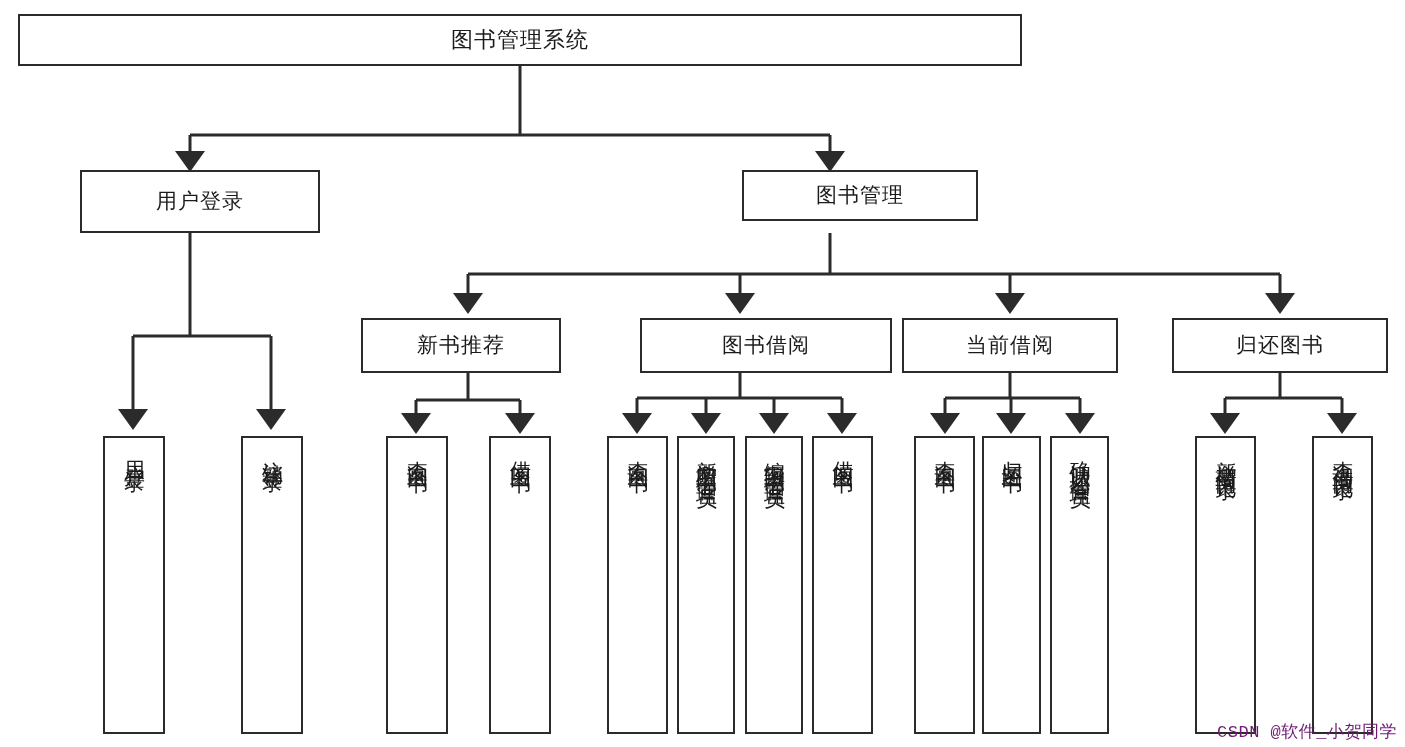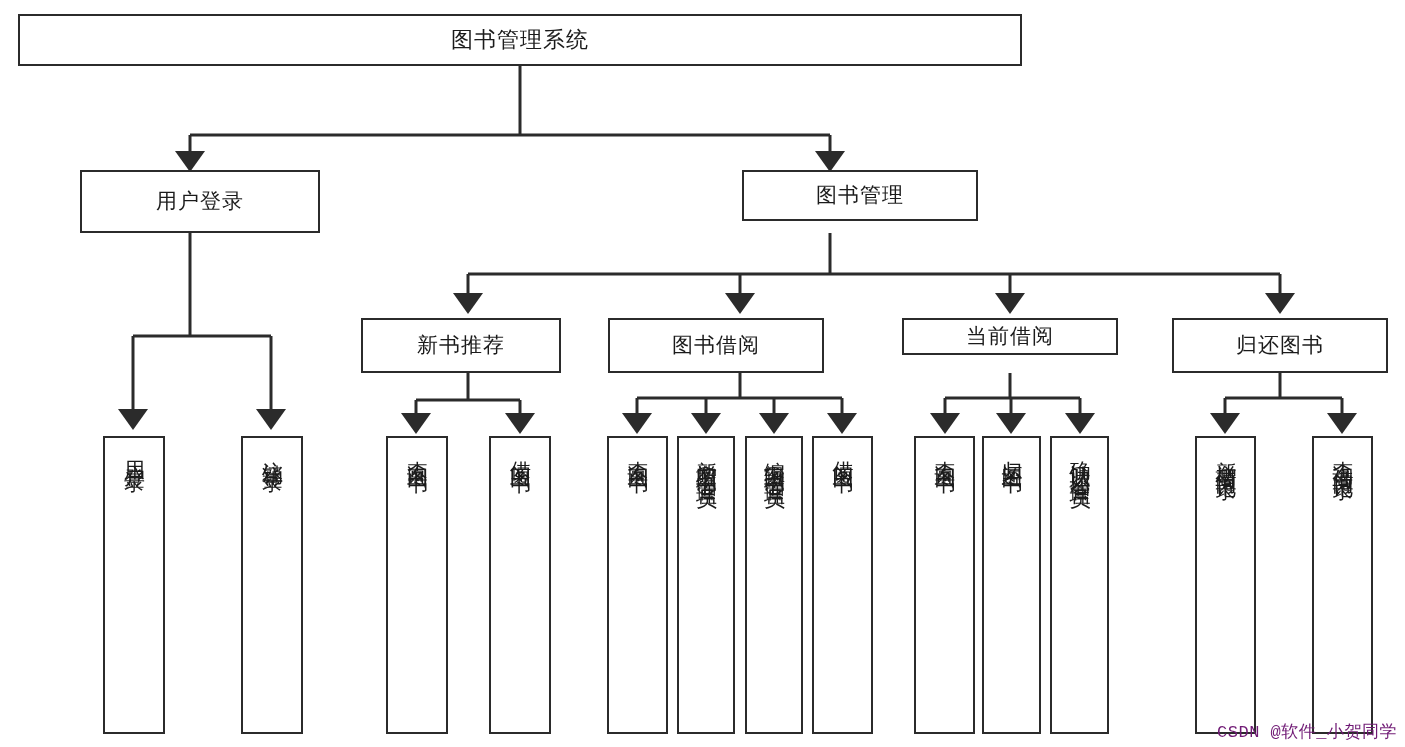--- a/index.html
+++ b/index.html
@@ -118,24 +118,24 @@
   <div class="node" style="left:80px;top:170px;width:240px;height:63px;">
     <span class="label">用户登录</span>
   </div>
   <div class="node" style="left:712px;top:170px;width:236px;height:51px;margin-left:30px;">
     <span class="label">图书管理</span>
   </div>
 
   <div class="node" style="left:361px;top:318px;width:200px;height:55px;">
     <span class="label">新书推荐</span>
   </div>
-  <div class="node" style="left:608px;top:318px;width:216px;height:55px;font-family:Liberation Serif, serif;">
+  <div class="node" style="left:640px;top:318px;width:252px;height:55px;font-family:Liberation Serif, serif;">
     <span class="label">图书借阅</span>
   </div>
-  <div class="node" style="left:902px;top:318px;width:216px;height:37px;">
+  <div class="node" style="left:902px;top:318px;width:216px;height:55px;">
     <span class="label">当前借阅</span>
   </div>
   <div class="node" style="left:1172px;top:318px;width:216px;height:55px;">
     <span class="label">归还图书</span>
   </div>
 
   <div class="node leaf" style="left:103px;top:436px;width:62px;height:298px;">
     <span class="label">用户登录</span>
   </div>
   <div class="node leaf" style="left:241px;top:436px;width:62px;height:298px;">

